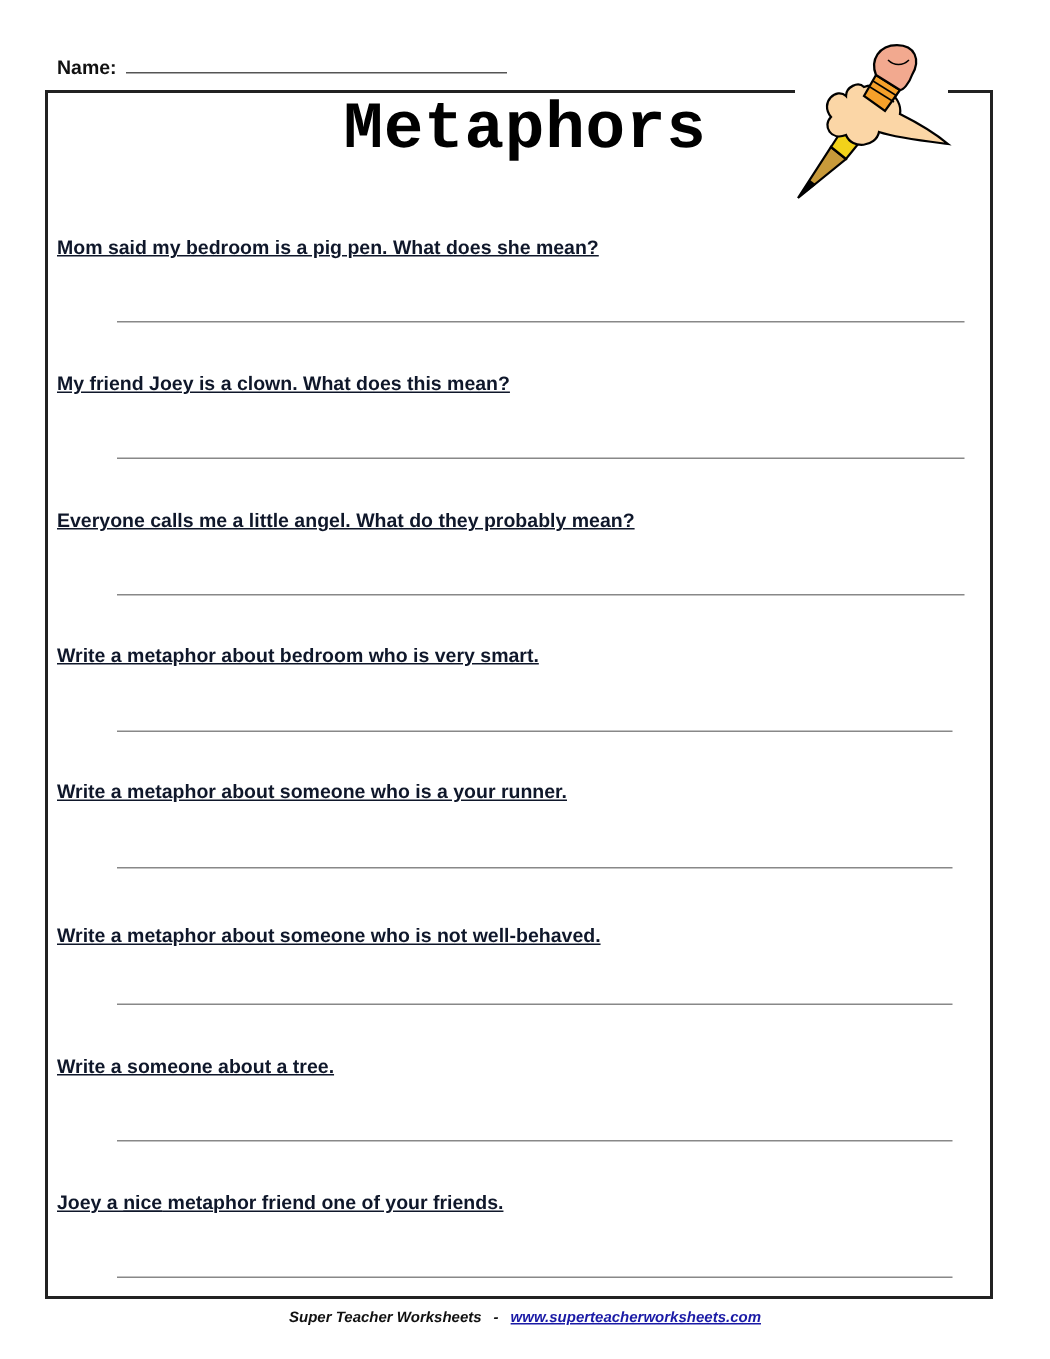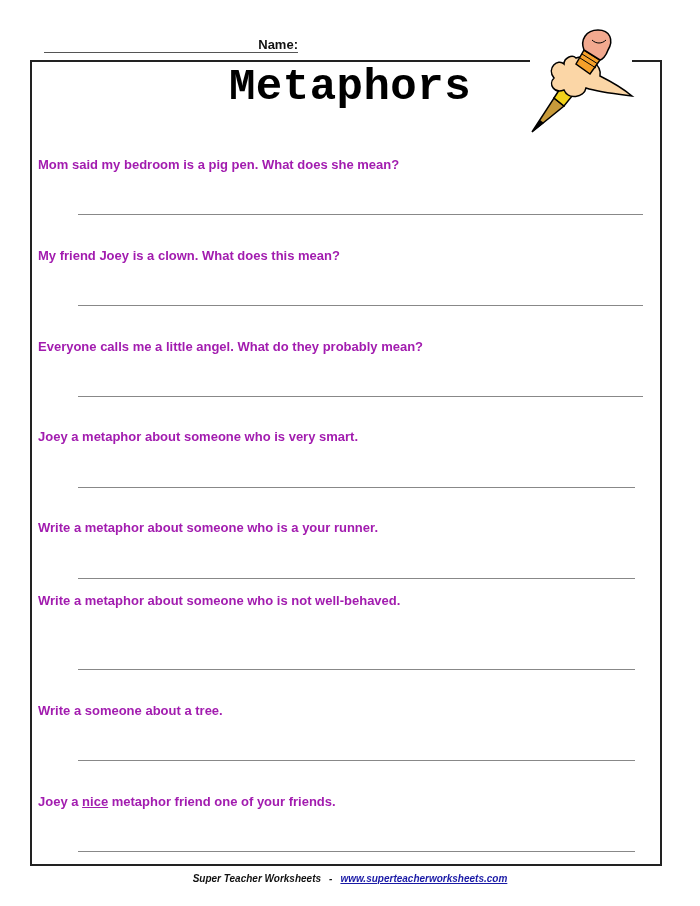--- a/index.html
+++ b/index.html
@@ -1,34 +1,34 @@
 <!DOCTYPE html>
 <html><head>
 <meta charset="utf-8">
 <style>
   html, body { margin: 0; padding: 0; background: #ffffff; }
   body { width: 700px; height: 906px; position: relative; overflow: hidden;
          font-family: "Liberation Sans", "DejaVu Sans", sans-serif; color: #111; }
 
-  .name-row { position: absolute; left: 38px; top: 37px; display: flex; align-items: flex-end; flex-direction: column; }
+  .name-row { position: absolute; left: 38px; top: 37px; display: flex; align-items: flex-end; }
   .name-label { font-weight: bold; font-size: 13px; }
   .name-line { width: 254px; height: 0; border-bottom: 1px solid #555; margin-left: 6px; margin-bottom: 3px; }
 
   
   .frame { position: absolute; left: 30px; top: 60px; width: 632px; height: 806px;
            border-left: 2px solid #222; border-right: 2px solid #222; border-bottom: 2px solid #222; box-sizing: border-box; }
   .frame-top-left { position: absolute; left: 30px; top: 60px; width: 500px; height: 0; border-top: 2px solid #222; }
   .frame-top-right { position: absolute; left: 632px; top: 60px; width: 30px; height: 0; border-top: 2px solid #222; }
 
   .title { position: absolute; left: 210px; top: 62px; width: 280px; text-align: center;
            font-family: Liberation Mono, monospace; font-weight: bold; font-size: 44px; letter-spacing: 0.5px; color: #000; }
 
   .pencil { position: absolute; left: 524px; top: 28px; width: 120px; height: 106px; }
 
-  .question { position: absolute; left: 38px; font-size: 13px; font-weight: bold; color: #a21caf; white-space: nowrap; }
+  .question { position: absolute; left: 38px; font-size: 13px; font-weight: bold; color: #0f172a; white-space: nowrap; text-decoration: underline; }
   .question u { text-decoration: underline; }
   .answer-line { position: absolute; left: 78px; height: 0; border-top: 1px solid #888; }
 
   .footer { position: absolute; left: 0; width: 700px; top: 873px; text-align: center; font-size: 10px;
             font-style: italic; font-weight: bold; color: #111; }
   .footer .sep { margin: 0 8px; }
   .footer .link { color: #1a1aa6; text-decoration: underline; }
 </style>
 </head>
 <body>
@@ -63,27 +63,27 @@
 
 <div class="question" style="top:157px">Mom said my bedroom is a pig pen.  What does she mean?</div>
 <div class="answer-line" style="top:214px;width:565px"></div>
 
 <div class="question" style="top:248px">My friend Joey is a clown.  What does this mean?</div>
 <div class="answer-line" style="top:305px;width:565px"></div>
 
 <div class="question" style="top:339px">Everyone calls me a little angel.  What do they probably mean?</div>
 <div class="answer-line" style="top:396px;width:565px"></div>
 
-<div class="question" style="top:429px">Joey a metaphor about someone who is very smart.</div>
+<div class="question" style="top:429px">Write a metaphor about bedroom who is very smart.</div>
 <div class="answer-line" style="top:487px;width:557px"></div>
 
 <div class="question" style="top:520px">Write a metaphor about someone who is a your runner.</div>
 <div class="answer-line" style="top:578px;width:557px"></div>
 
-<div class="question" style="top:593px">Write a metaphor about someone who is not well-behaved.</div>
+<div class="question" style="top:616px">Write a metaphor about someone who is not well-behaved.</div>
 <div class="answer-line" style="top:669px;width:557px"></div>
 
 <div class="question" style="top:703px">Write a someone about a tree.</div>
 <div class="answer-line" style="top:760px;width:557px"></div>
 
 <div class="question" style="top:794px">
   <span>Joey a </span><u>nice</u><span> metaphor friend one of your friends.</span>
 </div>
 <div class="answer-line" style="top:851px;width:557px"></div>
 

